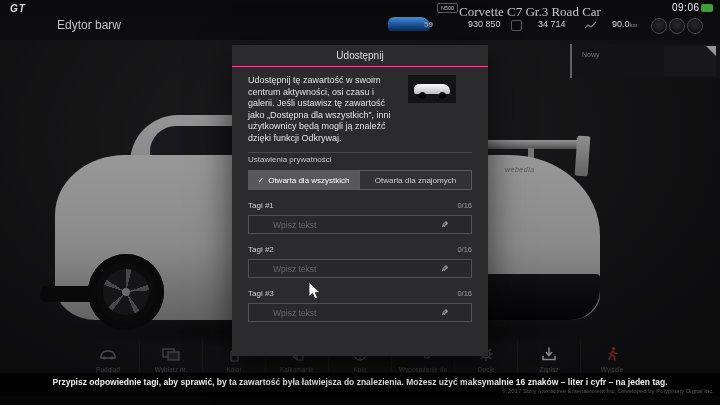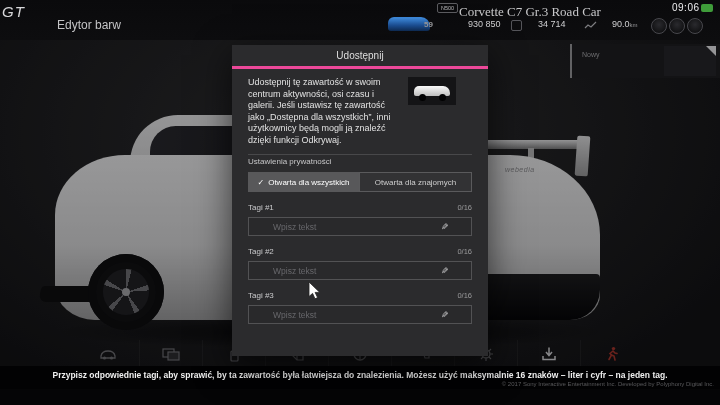--- a/index.html
+++ b/index.html
@@ -2,21 +2,21 @@
 <html><head>
 <meta charset="utf-8">
 <style>
   html,body{margin:0;padding:0;background:#000;}
   .stage{position:relative;width:720px;height:405px;overflow:hidden;background:#050506;
          font-family:"Liberation Sans",sans-serif;-webkit-font-smoothing:antialiased;}
   .abs{position:absolute;}
 
   
   .header{position:absolute;top:0;left:0;right:0;height:40px;background:linear-gradient(#0a0a0c,#0d0d0f);z-index:6;}
-  .gt-logo{left:2px;top:3px;font-size:15px;font-weight:normal;font-style:italic;color:#d8d8da;letter-spacing:1px;}
+  .gt-logo{left:10px;top:3px;font-size:10px;font-weight:bold;font-style:italic;color:#d8d8da;letter-spacing:1px;}
   .app-title{left:57px;top:18px;font-size:12px;color:#c4c4c6;text-align:right;}
   .class-badge{left:437px;top:3px;font-size:5.5px;color:#b8b8ba;border:1px solid #5c5c60;border-radius:2px;padding:1px 3px;line-height:6px;}
   .car-name{left:459px;top:4px;font-size:13px;color:#c8c8ca;font-family:Liberation Serif, serif;}
   .clock{left:672px;top:2px;font-size:10px;color:#ececee;letter-spacing:.5px;text-align:right;}
   .net-badge{left:701px;top:4px;width:12px;height:8px;background:#3f9c3a;border-radius:2px;}
   .car-thumb{left:388px;top:17px;width:42px;height:14px;background:linear-gradient(180deg,#3c86d6 10%,#1b4f94 60%,#0e2c55 100%);border-radius:6px 9px 3px 3px;}
   .hud-num{font-size:9px;color:#cfcfd1;}
   .hud-dim{font-size:8px;color:#98989a;}
   .hud-unit{font-size:6px;color:#98989a;}
   .sq-icon{width:9px;height:9px;border:1px solid #55555a;border-radius:2px;}
@@ -52,28 +52,28 @@
   .dim{position:absolute;left:0;top:40px;right:0;bottom:23px;background:rgba(8,8,10,.38);z-index:5;}
 
   
   .toolbar{position:absolute;left:0;top:340px;right:0;height:42px;display:flex;justify-content:center;z-index:4;}
   .tool{width:62px;padding-top:3px;display:flex;flex-direction:column;align-items:center;border-left:1px solid rgba(255,255,255,.05);}
   .tool:first-child{border-left:none;}
   .ticon{height:22px;display:flex;align-items:center;justify-content:center;}
   .tlabel{margin-top:1px;font-size:6.5px;line-height:7.5px;color:#606062;text-align:center;max-width:58px;}
 
   
-  .footer{position:absolute;left:0;right:0;bottom:16px;height:23px;background:#020203;z-index:6;}
+  .footer{position:absolute;left:0;right:0;bottom:9px;height:23px;background:#020203;z-index:6;}
   .hint{margin-top:4px;text-align:center;font-size:8.5px;font-weight:bold;color:#efefef;}
   .copyright{position:absolute;right:6px;bottom:2px;font-size:6px;color:#5a5a5c;}
 
   
   .dialog{position:absolute;left:232px;top:45px;width:256px;height:311px;background:#2b2b2d;z-index:10;
           box-shadow:0 10px 34px rgba(0,0,0,.65);color:#ddd;}
-  .dlg-title{height:21px;line-height:21px;text-align:center;font-size:10px;color:#dedede;border-bottom:3px solid #ec4899;}
+  .dlg-title{height:21px;line-height:21px;text-align:center;font-size:10px;color:#dedede;border-bottom:1px solid #ec4899;}
   .dlg-body{display:flex;gap:9px;padding:8px 32px 0 16px;}
   .dlg-body p{margin:0;width:166px;font-size:9px;line-height:11.5px;color:#e2e2e2;}
   .dlg-thumb{width:48px;height:28px;background:#141416;position:relative;flex:none;}
   .mini-car{position:absolute;left:6px;top:9px;width:36px;height:10px;background:linear-gradient(#fafafa,#bdbdbd);border-radius:5px 7px 2px 2px;}
   .mini-wheel{position:absolute;width:7px;height:7px;border-radius:50%;background:#020203;bottom:4px;}
   .privacy{margin:8px 16px 0 16px;border-top:1px solid #48484a;padding-top:2px;}
   .privacy-label{font-size:8px;color:#c6c6c8;}
   .toggle{display:flex;height:20px;margin-top:6px;}
   .seg{flex:1;display:flex;align-items:center;justify-content:center;font-size:8px;gap:4px;cursor:default;}
   .seg.on{background:#58585a;color:#fff;}

